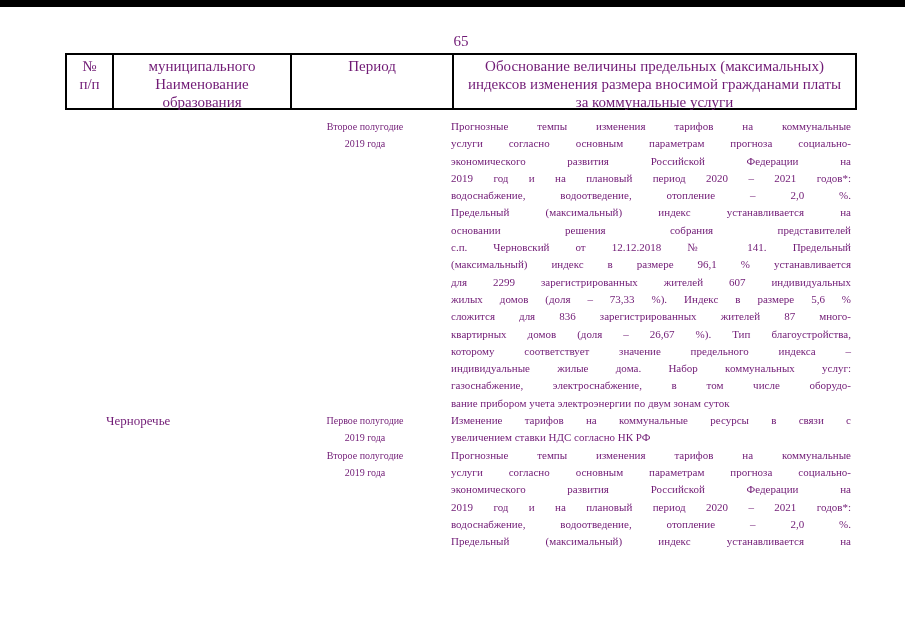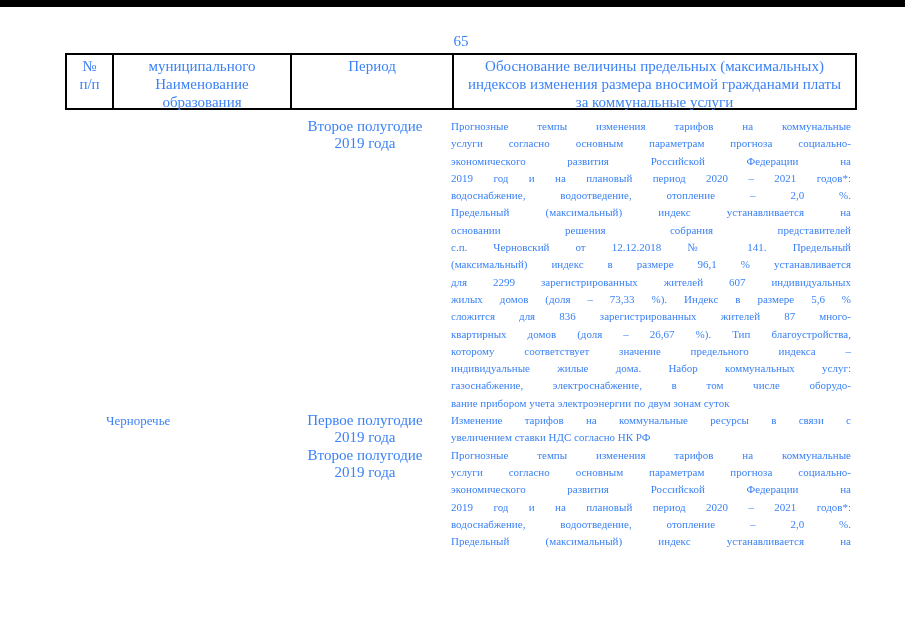--- a/index.html
+++ b/index.html
@@ -1,18 +1,18 @@
 <!DOCTYPE html>
 <html><head>
 <meta charset="utf-8">
 <style>
   html,body{margin:0;padding:0;background:#ffffff;}
   .page{
     position:relative;width:905px;height:548px;background:#ffffff;
-    font-family:"Liberation Serif", serif;color:#3b82f6;overflow:hidden;
+    font-family:"Liberation Serif", serif;color:#701a75;overflow:hidden;
   }
   .bar-top{position:absolute;left:0;top:0;width:905px;height:7px;background:#000;}
   .pagenum{position:absolute;left:65px;top:33px;width:792px;text-align:center;
     font-size:15px;line-height:17px;}
   
   .thead{position:absolute;left:65px;top:53px;width:792px;height:57px;
     box-sizing:border-box;border:2px solid #000;display:flex;background:#fff;}
   .th{box-sizing:border-box;padding-top:2px;text-align:center;
     font-size:15px;line-height:18px;}
   .th + .th{border-left:2px solid #000;}
@@ -22,21 +22,21 @@
   .th.c4{flex:1;}
   .hl{white-space:nowrap;}
   
   .tbody{position:absolute;left:65px;top:118px;width:792px;}
   .trow{display:flex;align-items:flex-start;}
   .cell-num{box-sizing:border-box;width:45px;font-size:15px;line-height:17.3px;text-align:center;}
   .cell-muni{box-sizing:border-box;width:178px;font-size:13px;line-height:17.3px;
     padding-left:0;margin-left:-4px;}
   .segments{width:569px;}
   .segment{display:flex;align-items:flex-start;}
-  .col-period{box-sizing:border-box;width:162px;font-size:15px;line-height:17.3px;text-align:center;}
+  .col-period{box-sizing:border-box;width:162px;font-size:10px;line-height:17.3px;text-align:center;}
   .pl{white-space:nowrap;}
   .col-text{box-sizing:border-box;width:407px;padding-left:5px;padding-right:2px;
     font-size:11px;line-height:17.3px;}
   .tl{text-align:justify;text-align-last:justify;white-space:nowrap;overflow:visible;}
   .tl.loose{text-align-last:left;}
   
   .bar-bottom{position:absolute;left:0;top:629px;width:905px;height:8px;background:#000;}
   .bar-strip{position:absolute;left:452px;top:637px;width:453px;height:3px;background:#8f8f8f;}
 </style>
 </head>

